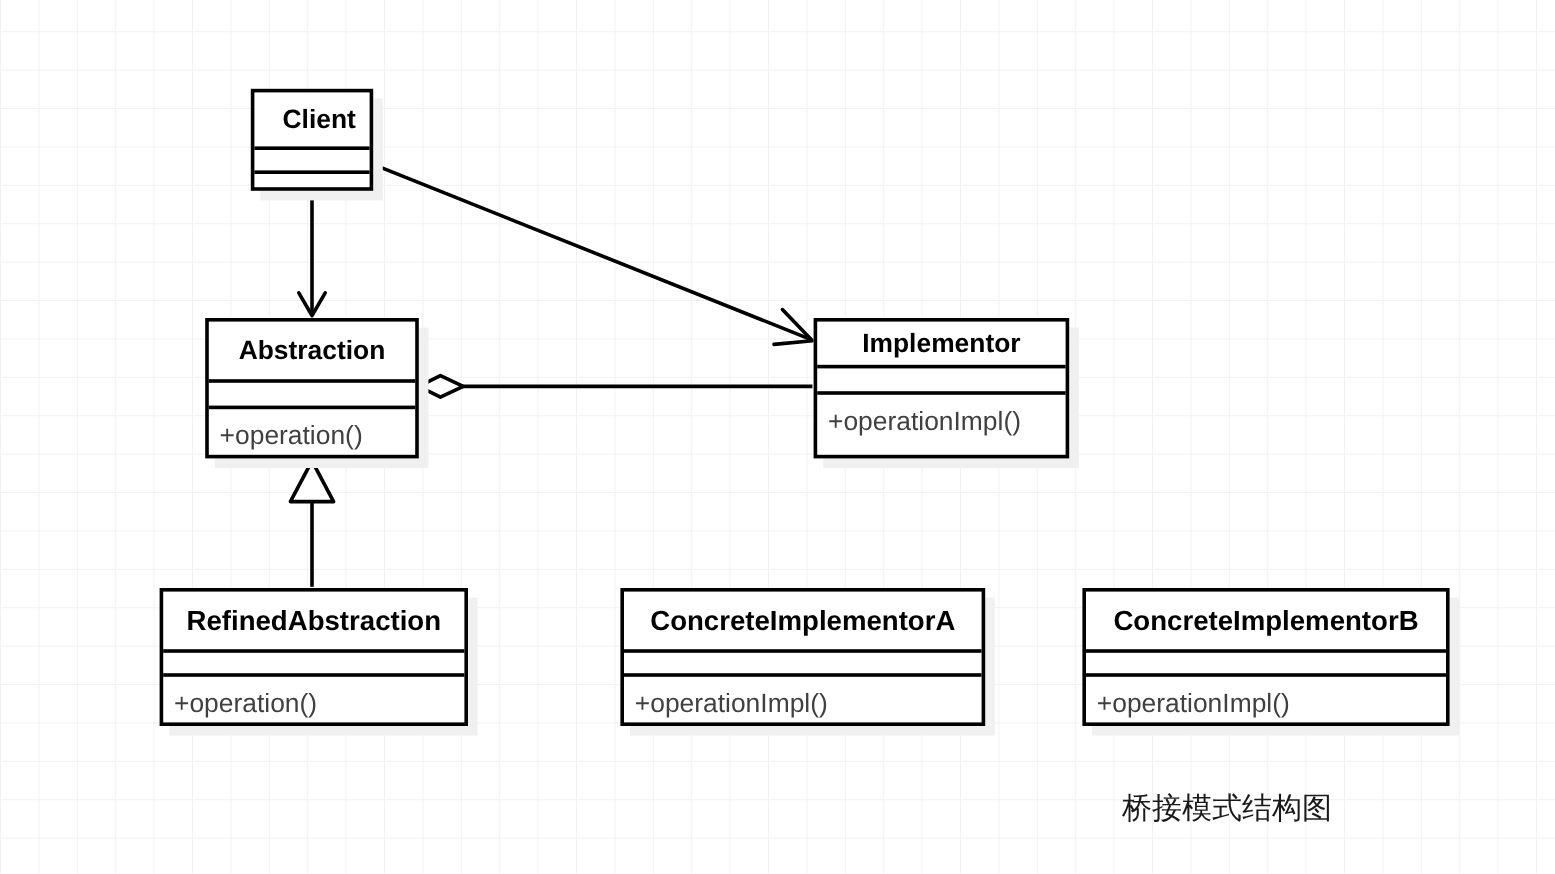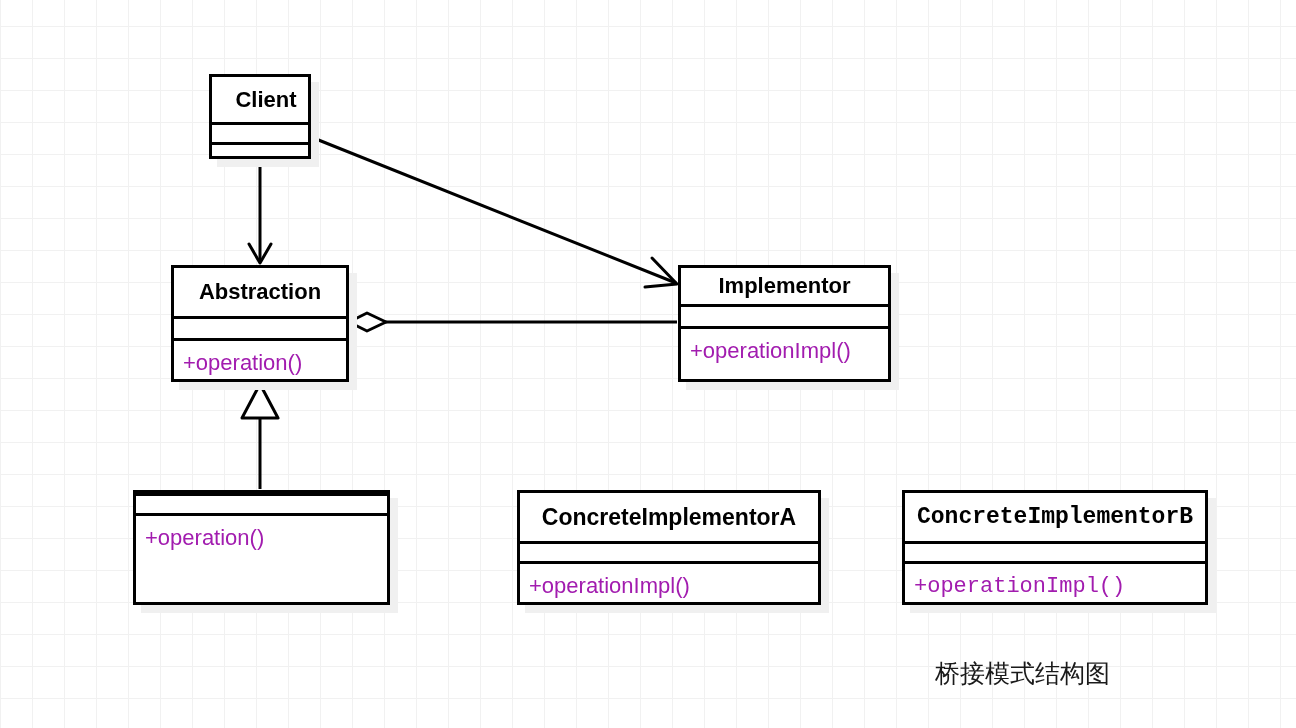--- a/index.html
+++ b/index.html
@@ -52,21 +52,21 @@
     align-items: center;
     justify-content: center;
   }
   .uml-attrs {
     border-top: 3px solid #000000;
     box-sizing: border-box;
   }
   .uml-ops {
     border-top: 3px solid #000000;
     box-sizing: border-box;
-    color: #a21caf;
+    color: #404040;
     display: flex;
     align-items: center;
   }
   .uml-ops span {
     white-space: nowrap;
   }
   .caption {
     position: absolute;
     text-align: right;
     color: #1a1a1a;
@@ -117,35 +117,36 @@
 
   <div class="uml-class" style="left:678px; top:265px; width:213px; height:117px;">
     <div class="uml-name" style="height:36px; font-size:22px;">Implementor</div>
     <div class="uml-attrs" style="height:22px;"></div>
     <div class="uml-ops" style="height:47px; padding-left:9px;">
       <span style="font-size:22px;">+operationImpl()</span>
     </div>
   </div>
 
   <div class="uml-class" style="left:133px; top:490px; width:257px; height:115px;">
+    <div class="uml-name" style="height:48px; font-size:23px;">RefinedAbstraction</div>
     <div class="uml-attrs" style="height:20px;"></div>
     <div class="uml-ops" style="height:47px; padding-left:9px;">
       <span style="font-size:22px;">+operation()</span>
     </div>
   </div>
 
   <div class="uml-class" style="left:517px; top:490px; width:304px; height:115px;">
     <div class="uml-name" style="height:48px; font-size:23px;">ConcreteImplementorA</div>
     <div class="uml-attrs" style="height:20px;"></div>
     <div class="uml-ops" style="height:47px; padding-left:9px;">
       <span style="font-size:22px;">+operationImpl()</span>
     </div>
   </div>
 
-  <div class="uml-class" style="left:902px; top:490px; width:306px; height:115px;font-family:Liberation Mono, monospace;">
+  <div class="uml-class" style="left:902px; top:490px; width:306px; height:115px;">
     <div class="uml-name" style="height:48px; font-size:23px;">ConcreteImplementorB</div>
     <div class="uml-attrs" style="height:20px;"></div>
     <div class="uml-ops" style="height:47px; padding-left:9px;">
       <span style="font-size:22px;">+operationImpl()</span>
     </div>
   </div>
 
   <div class="caption" style="left:0px; top:657px; width:1110px; font-size:25px;">桥接模式结构图</div>
 
 </div>

